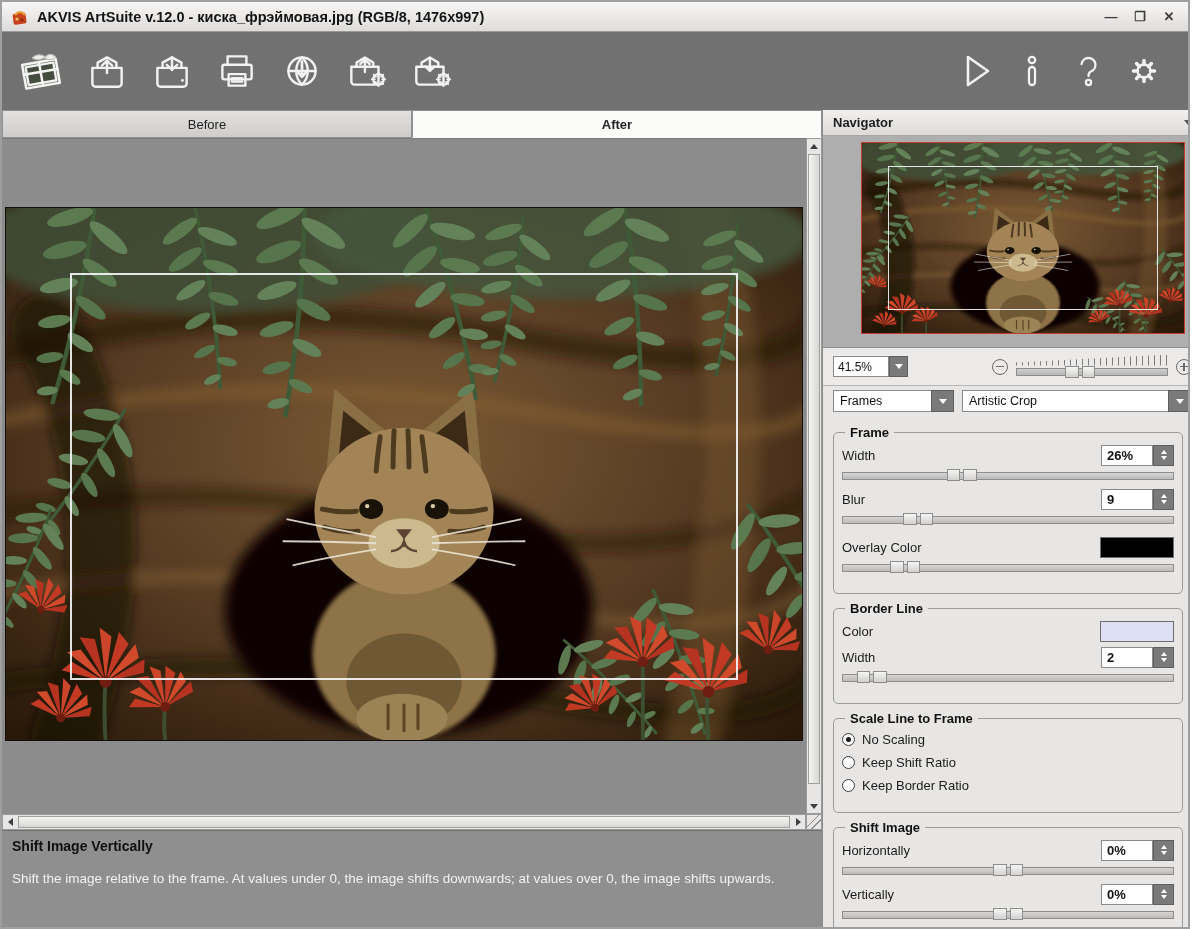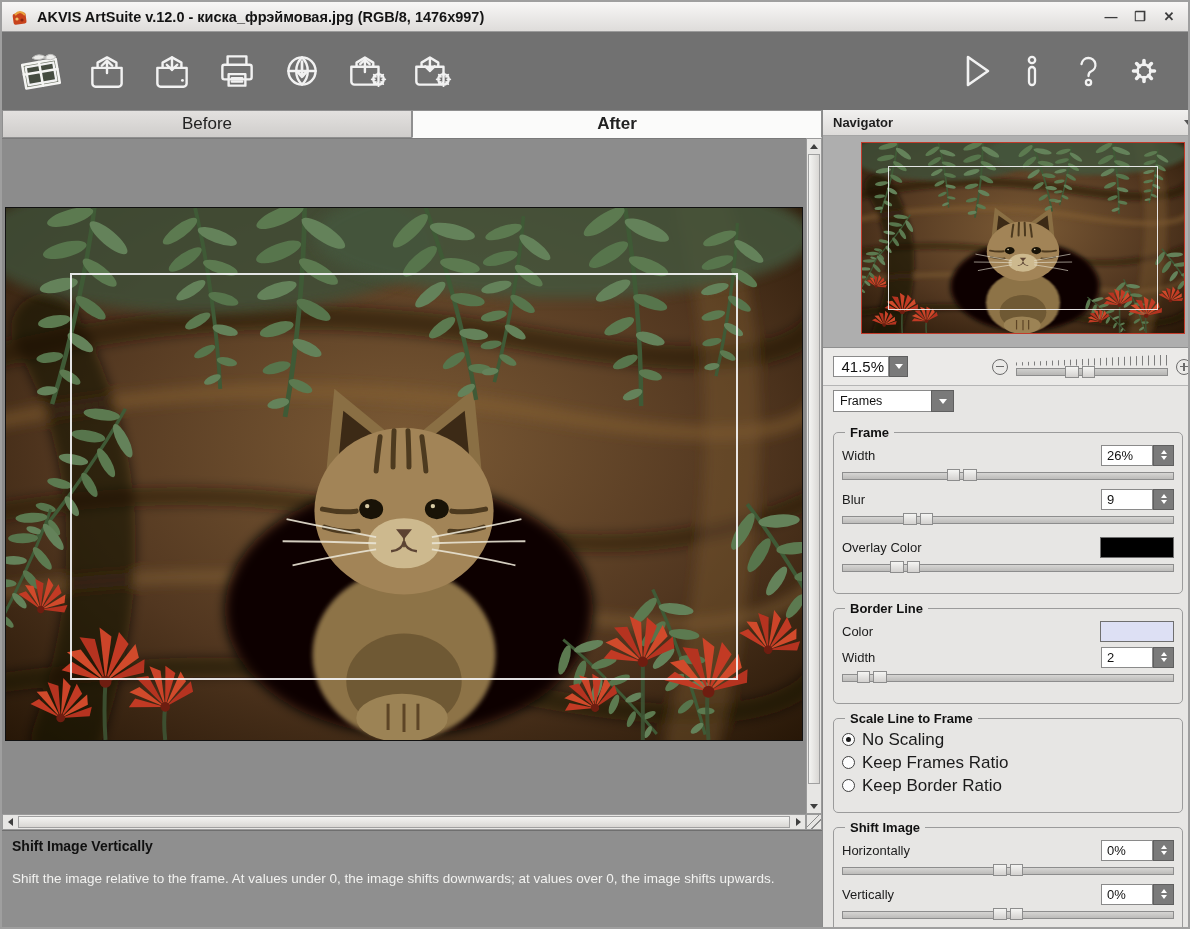--- a/index.html
+++ b/index.html
@@ -24,21 +24,21 @@
              background:#717171; display:flex; align-items:center; padding:0 14px; }
   .tbtn { width:52px; height:56px; display:flex; align-items:center; justify-content:center;
           margin-right:13px; }
   .tbtn svg { stroke:#f2f2f2; fill:none; stroke-width:2.3; stroke-linecap:round; stroke-linejoin:round; }
   .tb-spacer { flex:1; }
   .tbtn.right { margin-right:4px; }
 
   
   .tabs { position:absolute; left:0; top:108px; width:820px; height:28px; display:flex; }
   .tab { height:100%; display:flex; align-items:center; justify-content:center;
-         font-size:17px; color:#222; border:1px solid #8f8f8f; }
+         font-size:13px; color:#222; border:1px solid #8f8f8f; }
   .tab.before { width:410px; background:linear-gradient(#e3e1df,#cfcdcb); }
   .tab.after  { width:410px; background:#fbfbfa; font-weight:bold; border-bottom-color:#fbfbfa; }
 
   
   .viewport { position:absolute; left:0; top:136px; width:820px; height:692px; background:#8c8c8c; }
   .canvas-area { position:absolute; left:0; top:0; width:804px; height:676px; background:#8c8c8c;
                  border-top:1px solid #7a7a7a; }
   .main-photo { position:absolute; left:4px; top:69px; width:796px; height:532px;
                 background:#241506; outline:1px solid #111; }
   .photo-svg { position:absolute; left:0; top:0; width:100%; height:100%; }
@@ -84,22 +84,22 @@
   .nav-header .t { font-size:13px; font-weight:bold; color:#1d1d1d; flex:1; }
   .thumb-panel { position:absolute; left:0; top:26px; width:100%; height:212px; background:#aeaeae;
                  border-bottom:1px solid #8f8f8f; }
   .thumb-photo { position:absolute; left:38px; top:6px; width:324px; height:192px;
                  background:#241506; border:1px solid #c23b2b; }
 
   
   .zoom-row { position:absolute; left:0; top:238px; width:100%; height:38px; background:#ebeae8;
               border-bottom:1px solid #b5b5b5; display:flex; align-items:center; padding:0 10px; }
   .zoom-input { width:56px; height:21px; background:#fff; border:1px solid #8a8a8a;
-                font-size:15px; color:#111; display:flex; align-items:center; justify-content:flex-end;
-                padding:0 4px; }
+                font-size:12px; color:#111; display:flex; align-items:center; justify-content:flex-end;
+                padding:0 16px; }
   .zoom-dd { width:19px; height:21px; background:#7a7a7a; border:1px solid #5f5f5f;
              display:flex; align-items:center; justify-content:center; }
   .round-btn { width:16px; height:16px; border:1.5px solid #6b6b6b; border-radius:50%; position:relative; background:#ebeae8; }
   .round-btn::before { content:""; position:absolute; left:3px; right:3px; top:50%; height:1.6px;
                        margin-top:-0.8px; background:#6b6b6b; }
   .round-btn.plus::after { content:""; position:absolute; top:3px; bottom:3px; left:50%; width:1.6px;
                            margin-left:-0.8px; background:#6b6b6b; }
   .zoom-slider { position:relative; width:152px; height:24px; }
   .zoom-ticks { position:absolute; left:0; top:0; width:100%; height:11px;
                 background:repeating-linear-gradient(90deg,#7d7d7d 0 1px,transparent 1px 6px);
@@ -120,40 +120,40 @@
                 display:flex; align-items:center; justify-content:center; }
   .combo.small .val { width:98px; }
   .combo.large .val { width:206px; }
 
   
   .settings { position:absolute; left:0; top:306px; width:366px; bottom:0; overflow:hidden; padding-top:2px; }
   fieldset { border:1px solid #9b9b9b; border-radius:5px; margin:7px 6px 0 10px; padding:2px 8px 15px; }
   legend { font-size:13px; font-weight:bold; color:#111; padding:0 5px; margin-left:3px; }
   .row { display:flex; align-items:center; height:26px; }
   .row .lbl { flex:1; font-size:13px; color:#1b1b1b; }
-  .spin { display:flex; height:21px; }
+  .spin { display:flex; height:21px;font-weight:bold; }
   .spin .val { width:52px; background:#fff; border:1px solid #8a8a8a; font-size:13px; color:#111;
                display:flex; align-items:center; padding:0 5px; }
   .spin .btns { width:21px; background:#7a7a7a; border:1px solid #5f5f5f; display:flex;
                 flex-direction:column; align-items:center; justify-content:center; gap:2px; }
   .spin .btns .tri.white-up   { border-left-width:3.5px; border-right-width:3.5px; border-bottom-width:4px; }
   .spin .btns .tri.white-down { border-left-width:3.5px; border-right-width:3.5px; border-top-width:4px; }
   .slider-row { position:relative; height:15px; margin:1px 0 2px; }
   .g-track { position:absolute; left:0; right:0; top:3px; height:8px;
              background:linear-gradient(#d6d5d3,#bcbbb9); border:1px solid #8d8d8d; }
   .swatch { width:74px; height:21px; border:1px solid #6f6f6f; }
   .sep { height:4px; }
 
   
   .radio-row { display:flex; align-items:center; height:23px; gap:7px; }
   .radio { width:13px; height:13px; border:1.5px solid #3f3f3f; border-radius:50%; background:#fdfdfd;
            position:relative; flex:none; }
   .radio.checked::after { content:""; position:absolute; left:3px; top:3px; width:5px; height:5px;
                           border-radius:50%; background:#1a1a1a; }
-  .radio-row .lbl { font-size:17px; color:#1b1b1b; }
+  .radio-row .lbl { font-size:13px; color:#1b1b1b; }
 
   
   .set-scroll { position:absolute; right:1px; top:307px; width:13px; height:513px;
                 background:#dcdbd9; border:1px solid #a3a3a3; }
   .set-scroll .up { position:absolute; top:0; left:0; width:11px; height:12px; display:flex;
                     align-items:center; justify-content:center; background:#d2d1cf; }
   .set-scroll .thumb { position:absolute; top:13px; left:0px; width:11px; height:368px;
                        background:#979695; border:1px solid #7b7b7b; }
 </style>
 </head>
@@ -461,20 +461,26 @@
       <div class="round-btn plus"></div>
     </div>
 
     <div class="combo-row">
       <div class="combo small">
         <div class="val">Frames</div>
         <div class="btn">
             <span class="tri white-down"></span>
           </div>
       </div>
+      <div class="combo large">
+        <div class="val">Artistic Crop</div>
+        <div class="btn">
+            <span class="tri white-down"></span>
+          </div>
+      </div>
     </div>
 
     <div class="settings">
 
       <fieldset>
         <legend>Frame</legend>
         <div class="row">
           <span class="lbl">Width</span>
           <div class="spin">
             <div class="val">26%</div>
@@ -548,21 +554,21 @@
       </fieldset>
 
       <fieldset>
         <legend>Scale Line to Frame</legend>
         <div class="radio-row">
           <span class="radio checked"></span>
           <span class="lbl">No Scaling</span>
         </div>
         <div class="radio-row">
           <span class="radio"></span>
-          <span class="lbl">Keep Frames Ratio</span>
+          <span class="lbl">Keep Shift Ratio</span>
         </div>
         <div class="radio-row">
           <span class="radio"></span>
           <span class="lbl">Keep Border Ratio</span>
         </div>
       </fieldset>
 
       <fieldset>
         <legend>Shift Image</legend>
         <div class="row">

